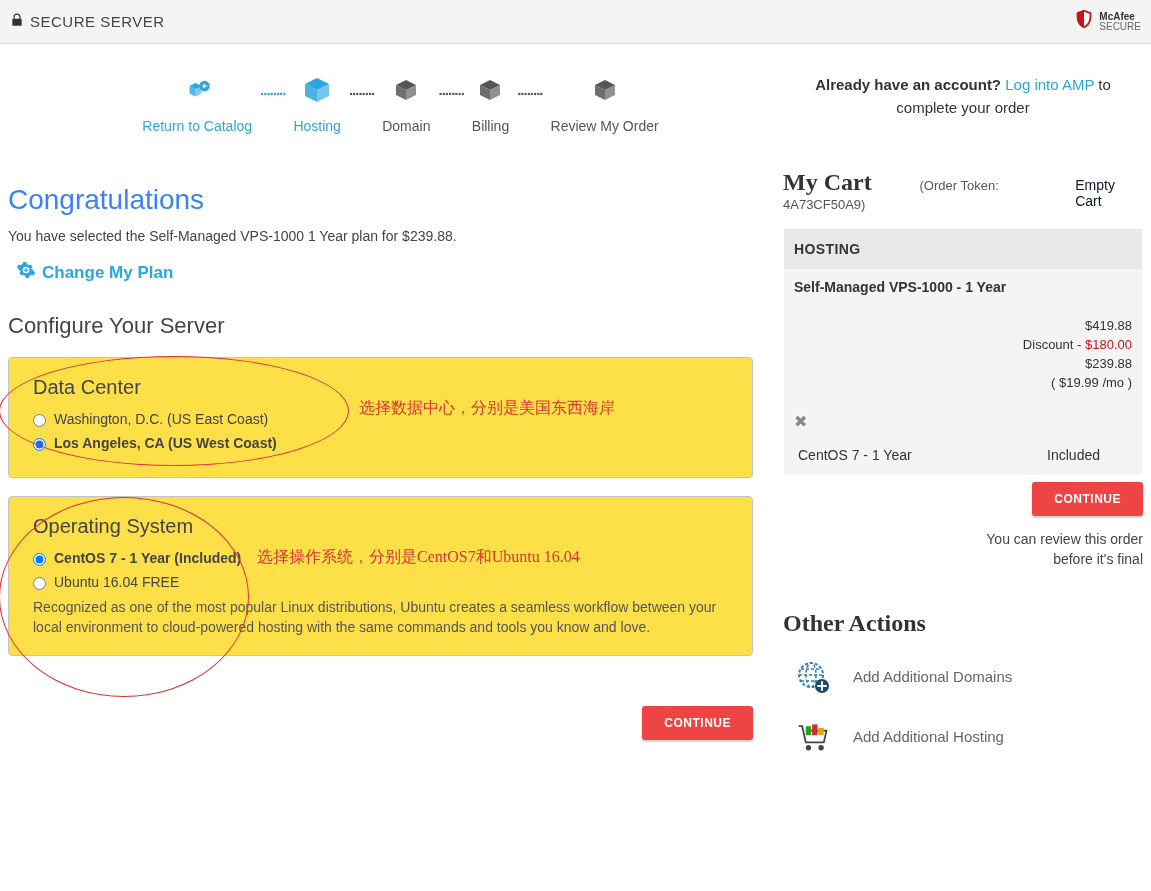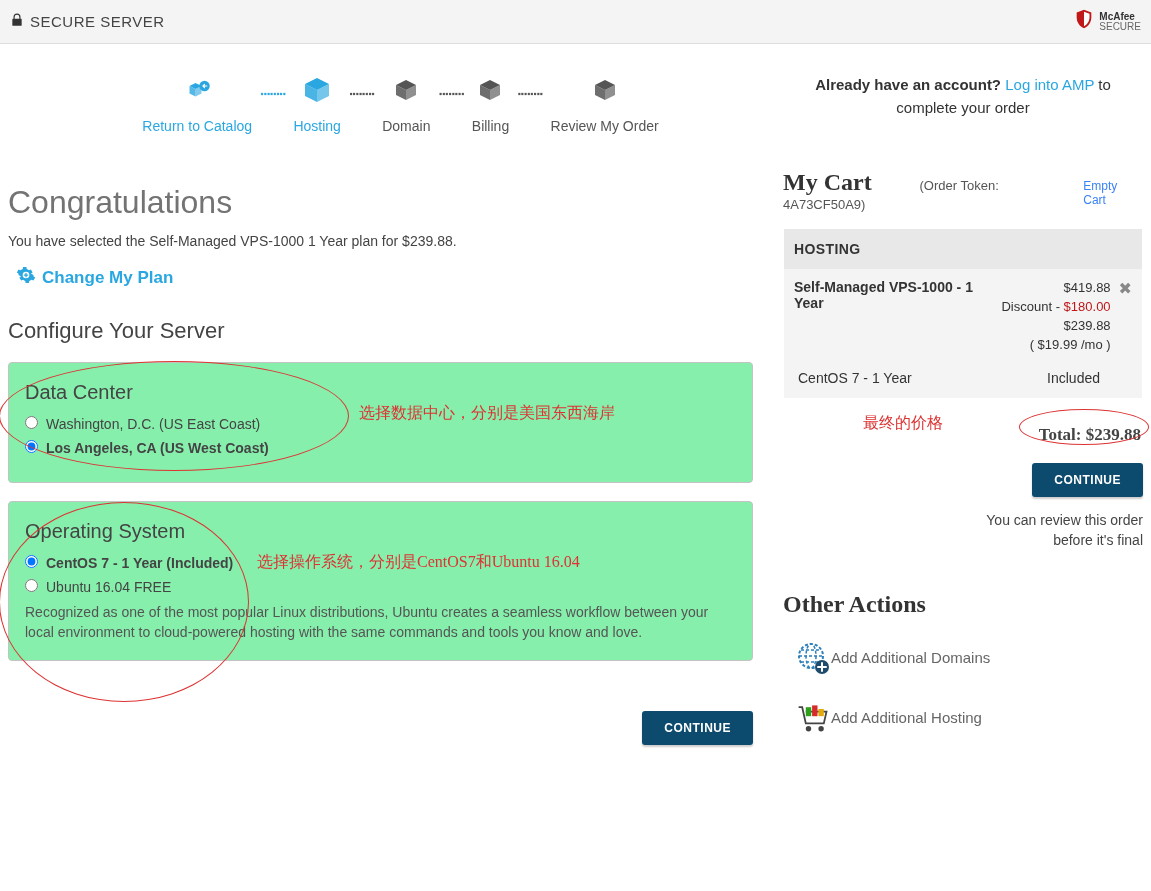--- a/index.html
+++ b/index.html
@@ -16,65 +16,65 @@
   .main-col { flex: 1; }
   .side-col { width: 360px; }
 
   
   .steps { display: flex; align-items: center; justify-content: center; margin-bottom: 50px; padding-left: 40px; }
   .step { display: flex; flex-direction: column; align-items: center; gap: 8px; color: #555; font-size: 14px; cursor: pointer; }
   .step-icon { width: 36px; height: 36px; display: flex; align-items: center; justify-content: center; font-size: 28px; color: #555; }
   .step.active .step-icon, .step.active .step-label, .step.return .step-icon, .step.return .step-label { color: #2aa7e1; }
   .step-sep { color: #555; letter-spacing: -1px; margin: 0 8px 22px 8px; font-weight: bold; font-size: 15px; }
 
-  h1.congrats { font-size: 32px; font-weight: 400; color: #737373; margin-bottom: 12px; }
+  h1.congrats { font-size: 28px; font-weight: 400; color: #3b82f6; margin-bottom: 12px; }
   .subline { font-size: 14px; color: #444; margin-bottom: 16px; }
   .change-plan { display: flex; align-items: center; gap: 6px; color: #2aa7e1; font-weight: 600; font-size: 17px; margin-left: 8px; margin-bottom: 28px; cursor: pointer; }
   .gear-icon { color: #2aa7e1; font-size: 20px; }
 
   h2.section-title { font-size: 22px; font-weight: 400; color: #444; margin-bottom: 18px; }
 
-  .panel { border: 1px solid #c3c3c3; border-radius: 4px; background: #86efac; padding: 18px 16px; margin-bottom: 18px; position: relative; }
+  .panel { border: 1px solid #c3c3c3; border-radius: 4px; background: #fde047; padding: 18px 24px; margin-bottom: 18px; position: relative; }
   .panel h3 { font-size: 20px; font-weight: 400; color: #444; margin-bottom: 12px; }
-  .radio-row { display: flex; align-items: flex-start; gap: 8px; margin-bottom: 8px; }
+  .radio-row { display: flex; align-items: flex-end; gap: 8px; margin-bottom: 8px; }
   .radio-row label { cursor: pointer; }
   .radio-row input { cursor: pointer; }
   .radio-row.selected label { font-weight: 600; }
   .radio-desc { color: #555; font-size: 14px; margin-bottom: 12px; line-height: 1.4; }
 
   .annot { position: absolute; color: #d33; font-family: "SimSun", "NSimSun", serif; font-size: 16px; pointer-events: none; font-weight: normal; }
   .annot-ellipse { position: absolute; border: 1px solid #d33; border-radius: 50%; pointer-events: none; }
 
-  .btn-continue { background: #0c4a6e; color: #fff; border: none; border-radius: 3px; padding: 10px 22px; font-size: 12px; font-weight: 600; letter-spacing: 0.5px; cursor: pointer; box-shadow: 0 2px 2px rgba(0,0,0,.2); }
+  .btn-continue { background: #ef4444; color: #fff; border: none; border-radius: 3px; padding: 10px 22px; font-size: 12px; font-weight: 600; letter-spacing: 0.5px; cursor: pointer; box-shadow: 0 2px 2px rgba(0,0,0,.2); }
   .main-continue-wrap { text-align: right; margin-top: 50px; }
 
   
   .amp-line { text-align: center; font-size: 15px; color: #333; margin-bottom: 50px; line-height: 1.5; font-weight: 600; }
   .amp-line .normal { font-weight: 400; }
   .amp-link { color: #2aa7e1; cursor: pointer; font-weight: 400; }
   .cart-header { display: flex; align-items: baseline; justify-content: space-between; margin-bottom: 16px; position: relative; }
   .cart-title { font-family: Georgia, serif; font-size: 24px; font-weight: 600; color: #333; }
   .cart-token { font-size: 13px; color: #555; margin-left: 44px; }
-  .empty-cart { color: #3b82f6; font-size: 12px; cursor: pointer; }
+  .empty-cart { color: #0f172a; font-size: 14px; cursor: pointer; }
 
   .cart-box { border: 1px solid #fff; }
   .cart-section-head { background: #e8e8e8; padding: 12px 10px; font-weight: 600; font-size: 14px; color: #333; letter-spacing: 0.4px; }
-  .cart-item { background: #f4f4f4; padding: 10px; display: flex; gap: 8px; }
+  .cart-item { background: #f4f4f4; padding: 10px; display: flex; gap: 20px; flex-direction: column; }
   .cart-item-left { flex: 1; }
   .cart-item-name { font-weight: 600; font-size: 14px; color: #333; margin-bottom: 2px; }
   .cart-item-right { text-align: right; font-size: 13px; color: #333; min-width: 120px; line-height: 1.45; }
   .discount-amount { color: #c01818; }
   .cart-item-close { color: #888; font-size: 16px; cursor: pointer; }
   .cart-subitem { background: #f4f4f4; padding: 6px 10px 12px 14px; display: flex; justify-content: space-between; font-size: 14px; color: #333; }
   .cart-total-row { text-align: right; font-family: Georgia, serif; font-size: 17px; font-weight: 600; padding: 26px 2px 12px; position: relative; }
   .side-continue-wrap { text-align: right; margin-top: 6px; }
   .review-note { text-align: right; font-size: 14px; color: #444; margin-top: 14px; line-height: 1.4; }
 
   .other-actions-title { font-family: Georgia, serif; font-size: 24px; color: #333; margin-top: 40px; margin-bottom: 22px; }
-  .action-row { display: flex; align-items: center; margin-bottom: 24px; cursor: pointer; color: #666; font-size: 15px; padding-left: 12px; }
+  .action-row { display: flex; align-items: center; gap: 22px; margin-bottom: 24px; cursor: pointer; color: #666; font-size: 15px; padding-left: 12px; }
   .action-icon { width: 36px; height: 36px; display: flex; align-items: center; justify-content: center; font-size: 28px; }
   .action-icon.globe { color: #2d7fb8; }
   .action-icon.cart { position: relative; }
 
   .cube-svg { width: 36px; height: 36px; }
   .cart-svg { width: 36px; height: 36px; }
 </style>
 </head>
 <body>
 
@@ -249,25 +249,20 @@
           <div>( $19.99 /mo )</div>
         </div>
         <span class="cart-item-close">✖</span>
       </div>
       <div class="cart-subitem">
         <span>CentOS 7 - 1 Year</span>
         <span style="padding-right:32px">Included</span>
       </div>
     </div>
 
-    <div class="cart-total-row">
-      <span class="annot" style="left:80px; top:14px; font-family:'SimSun',serif">最终的价格</span>
-      <div class="annot-ellipse" style="right:-6px; top:10px; width:130px; height:36px;"></div>
-      <span>Total: $239.88</span>
-    </div>
 
     <div class="side-continue-wrap">
       <button class="btn-continue">CONTINUE</button>
     </div>
     <p class="review-note">
       <span>You can review this order</span><br>
       <span>before it's final</span>
     </p>
 
     <h2 class="other-actions-title">Other Actions</h2>

